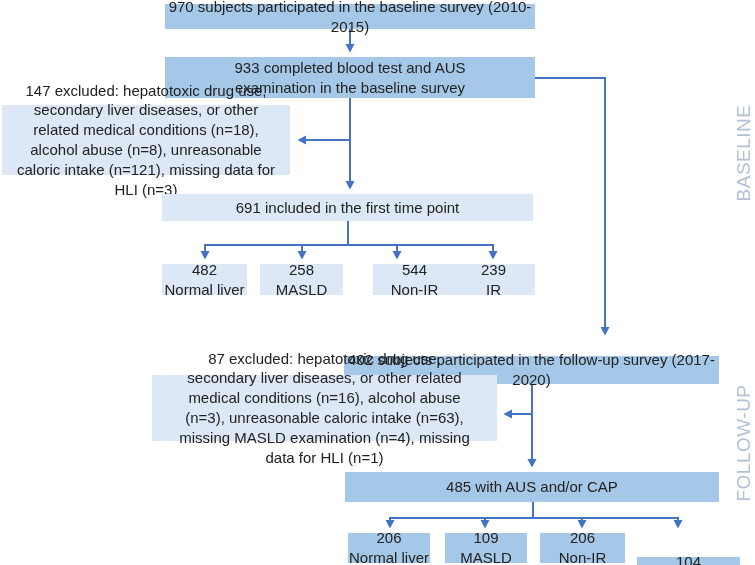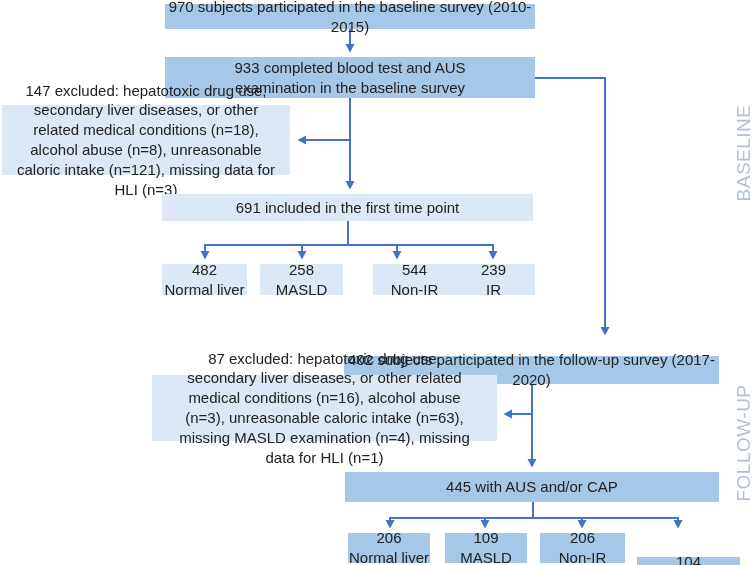--- a/index.html
+++ b/index.html
@@ -132,21 +132,21 @@
 
   <div class="box solid b402">
     <span>402 subjects participated in the follow-up survey (2017-2020)</span>
   </div>
 
   <div class="box light bexc2">
     <span>87 excluded: hepatotoxic drug use, secondary liver diseases, or other related medical conditions (n=16), alcohol abuse (n=3), unreasonable caloric intake (n=63), missing MASLD examination (n=4), missing data for HLI (n=1)</span>
   </div>
 
   <div class="box solid b315">
-    <span>445 with AUS and/or CAP</span>
+    <span>485 with AUS and/or CAP</span>
   </div>
 
   <div class="box solid g2a">
     <span>206</span>
     <span>Normal liver</span>
   </div>
   <div class="box solid g2b">
     <span>109</span>
     <span>MASLD</span>
   </div>

